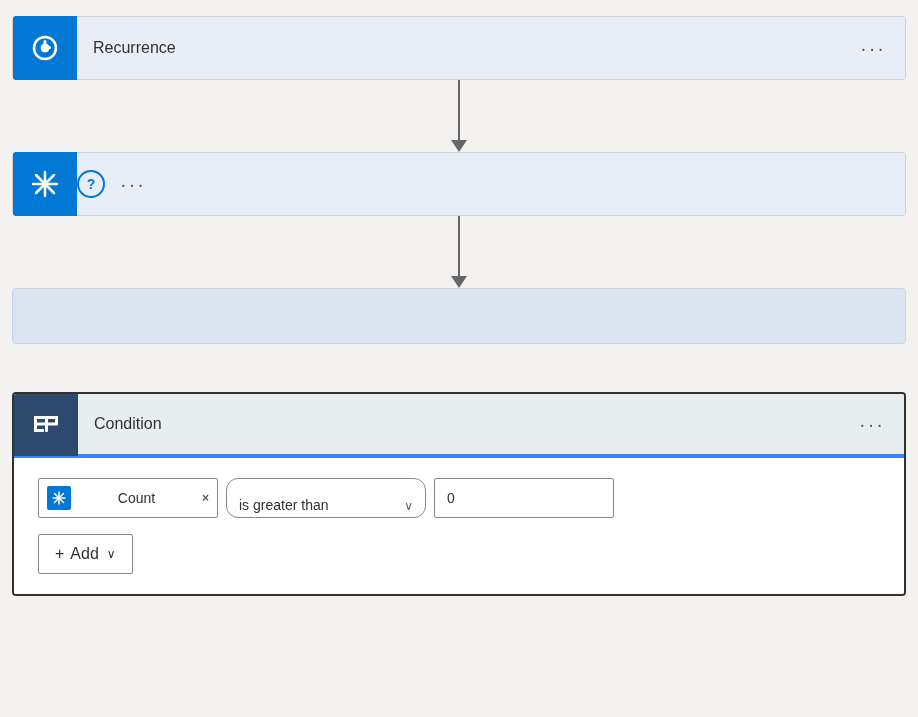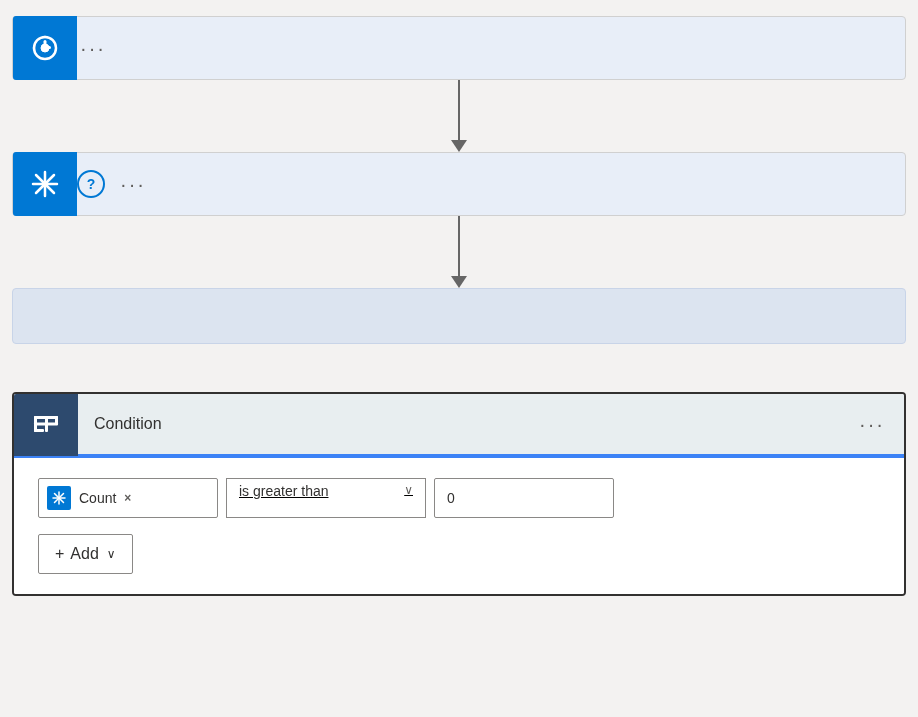--- a/index.html
+++ b/index.html
@@ -180,20 +180,21 @@
 
     .tag-input {
       display: flex;
       align-items: center;
       border: 1px solid #8a8886;
       border-radius: 2px;
       background: #fff;
       padding: 4px 8px;
       height: 40px;
       min-width: 180px;
+      justify-content: space-between;
     }
 
     .tag-icon {
       width: 24px;
       height: 24px;
       background: #0078d4;
       border-radius: 2px;
       display: flex;
       align-items: center;
       justify-content: center;
@@ -209,30 +210,29 @@
     .tag-close {
       margin-left: 8px;
       font-size: 12px;
       color: #605e5c;
       cursor: pointer;
       font-weight: bold;
     }
 
     .operator-select {
       display: flex;
-      align-items: flex-start;
+      align-items: flex-end;
       border: 1px solid #8a8886;
-      border-radius: 0;
+      border-radius: 12px;
       background: #fff;
       padding: 4px 12px;
       height: 40px;
       min-width: 200px;
       cursor: pointer;
       justify-content: space-between;
-      text-decoration: underline;
     }
 
     .operator-text {
       font-size: 14px;
       color: #323130;
     }
 
     .chevron-down {
       font-size: 12px;
       color: #605e5c;
@@ -283,20 +283,21 @@
 
       <svg width="32" height="32" viewBox="0 0 32 32" fill="none" xmlns="http://www.w3.org/2000/svg">
         <circle cx="16" cy="16" r="11" stroke="white" stroke-width="2.5" fill="none"></circle>
         <circle cx="16" cy="16" r="4" fill="white" stroke="white" stroke-width="1"></circle>
         <path d="M16 5 L16 5" stroke="white" stroke-width="2.5" stroke-linecap="round"></path>
         <path d="M5 16 L5 16" stroke="white" stroke-width="2.5" stroke-linecap="round"></path>
         <rect x="14.5" y="8" width="3" height="8" rx="1.5" fill="white"></rect>
         <rect x="16" y="14" width="6" height="3" rx="1.5" fill="white"></rect>
       </svg>
     </div>
+    <span class="step-label">Recurrence</span>
     <div class="step-actions">
       <button class="icon-btn">
         <span class="three-dots">···</span>
       </button>
     </div>
   </div>
 
   <div class="arrow-connector">
     <div class="arrow-line"></div>
     <div class="arrow-head"></div>

